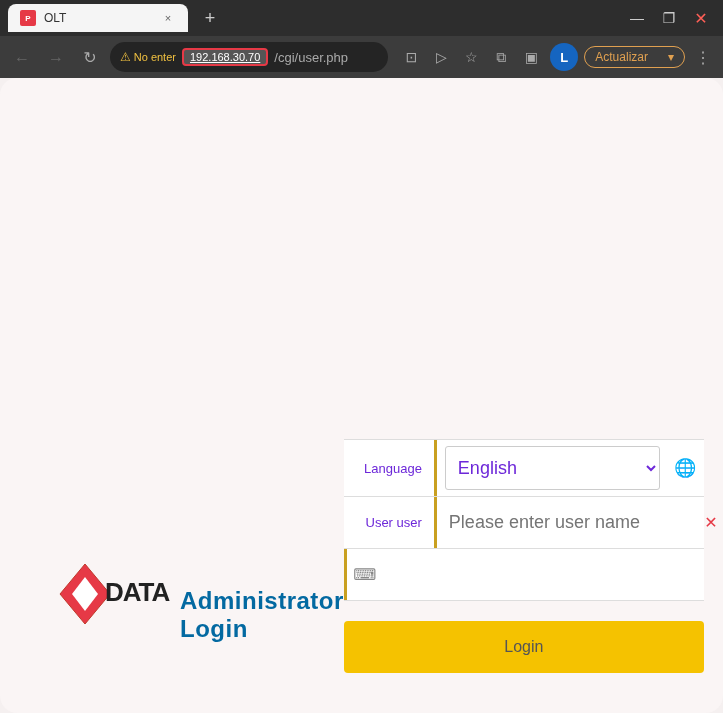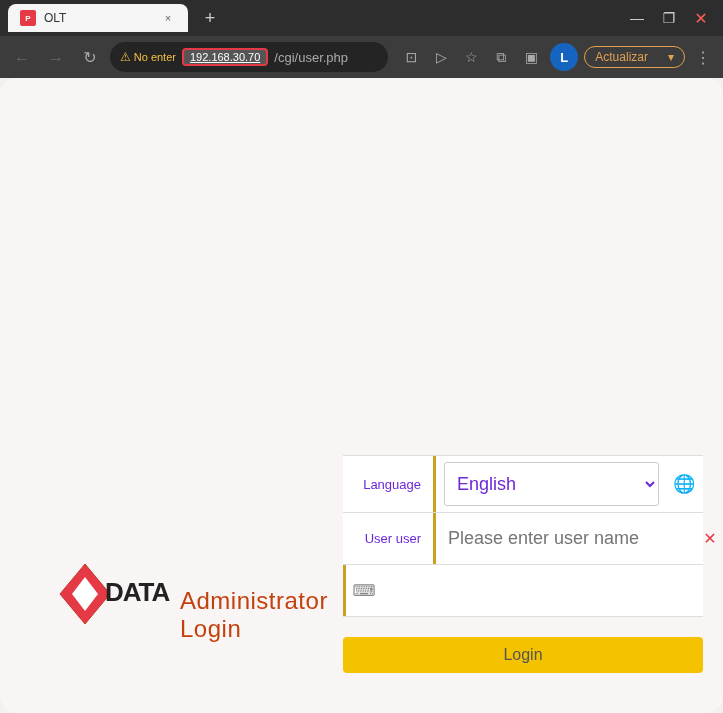--- a/index.html
+++ b/index.html
@@ -155,22 +155,22 @@
     .logo-container {
       margin-bottom: 30px;
     }
     .cdata-logo {
       width: 160px;
       height: 90px;
     }
 
     .page-title {
       font-size: 24px;
-      font-weight: normal;
-      color: #c2410c;
+      font-weight: bold;
+      color: #0369a1;
       margin-bottom: 30px;
       letter-spacing: 0.5px;
     }
 
     .login-form {
       width: 360px;
       display: flex;
       flex-direction: column;
       gap: 0;
     }
@@ -222,21 +222,21 @@
       width: 36px; height: 36px;
       display: flex; align-items: center; justify-content: center;
       cursor: pointer;
       color: #aaa;
       font-size: 18px;
       flex-shrink: 0;
     }
 
     .login-btn {
       width: 100%;
-      height: 36px;
+      height: 52px;
       background: #f5c200;
       border: none;
       border-radius: 4px;
       font-size: 16px;
       color: #555;
       cursor: pointer;
       margin-top: 20px;
       font-weight: 500;
     }
   </style>

